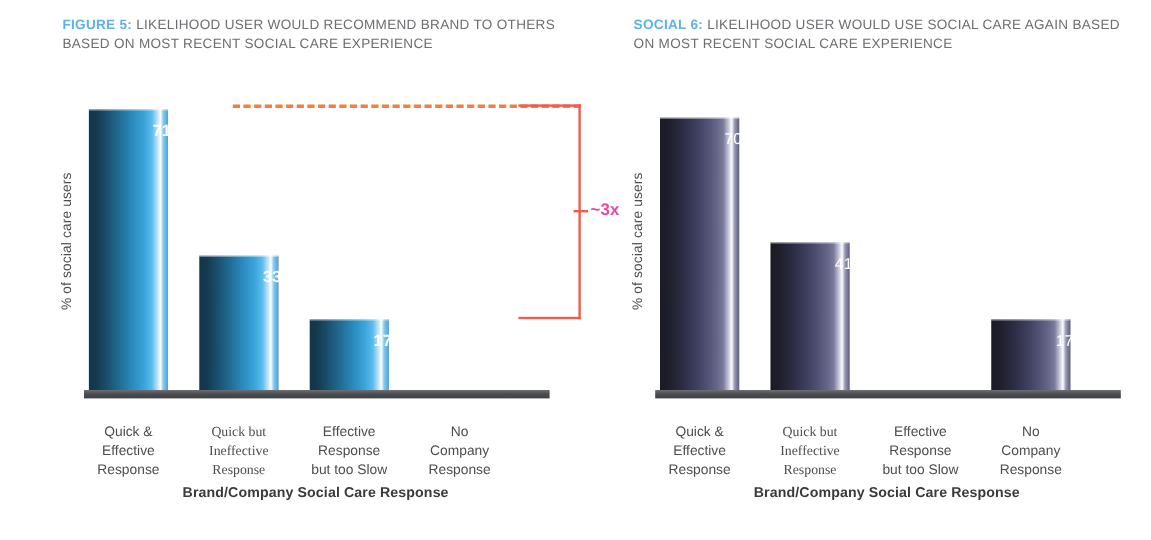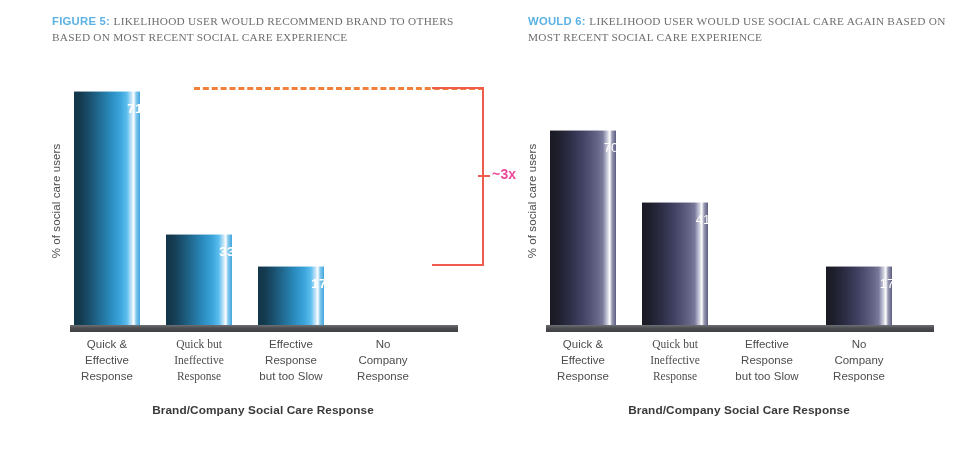--- a/index.html
+++ b/index.html
@@ -38,21 +38,21 @@
     font-size: 11.3px;
     line-height: 15.5px;
     letter-spacing: 0.25px;
     color: #6d6e71;
     font-weight: 400;
   }
   .caption .figlabel {
     color: #5cb2e5;
     font-weight: bold;
   }
-  .caption .captext { font-weight: 400; font-family: Liberation Serif, serif; }
+  .caption .captext { font-weight: 400; }
 
   
   .plot {
     position: absolute;
     left: 6px;
     top: 70px;
     width: 460px;
     height: 262px;
   }
 
@@ -173,21 +173,21 @@
     bottom: 0px;
     width: 388px;
     height: 7px;
     background: linear-gradient(to bottom, #6f7073 0%, #4c4d50 45%, #404144 100%);
   }
 
   
   .ticks {
     position: absolute;
     left: 28px;
-    top: 336px;
+    top: 352px;
     width: 378px;
     height: 58px;
   }
   .tick {
     position: absolute;
     top: 0;
     width: 86px;
     text-align: center;
     font-size: 11.5px;
     line-height: 16px;
@@ -268,21 +268,21 @@
         <span>% of social care users</span>
       </div>
 
       <div class="bars">
         <div class="bar-slot s0">
           <div class="bar blue" style="height:235px">
             <span class="bar-value">71%</span>
           </div>
         </div>
         <div class="bar-slot s1">
-          <div class="bar blue" style="height:92px">
+          <div class="bar blue" style="height:113px">
             <span class="bar-value">33%</span>
           </div>
         </div>
         <div class="bar-slot s2">
           <div class="bar blue" style="height:60px">
             <span class="bar-value">17%</span>
           </div>
         </div>
       </div>
 
@@ -318,33 +318,33 @@
         <div>Response</div>
       </div>
     </div>
 
     <div class="xlabel">Brand/Company Social Care Response</div>
   </div>
 
   <div class="figure fig6">
 
     <div class="caption">
-      <span class="figlabel">WOULD 6:</span>
+      <span class="figlabel">SOCIAL 6:</span>
       <span class="captext">LIKELIHOOD USER WOULD USE SOCIAL CARE AGAIN BASED ON MOST RECENT SOCIAL CARE EXPERIENCE</span>
     </div>
 
     <div class="plot">
 
       <div class="ylabel">
         <span>% of social care users</span>
       </div>
 
       <div class="bars">
         <div class="bar-slot s0">
-          <div class="bar purple" style="height:196px">
+          <div class="bar purple" style="height:228px">
             <span class="bar-value">70%</span>
           </div>
         </div>
         <div class="bar-slot s1">
           <div class="bar purple" style="height:124px">
             <span class="bar-value">41%</span>
           </div>
         </div>
         <div class="bar-slot s3">
           <div class="bar purple" style="height:60px">

